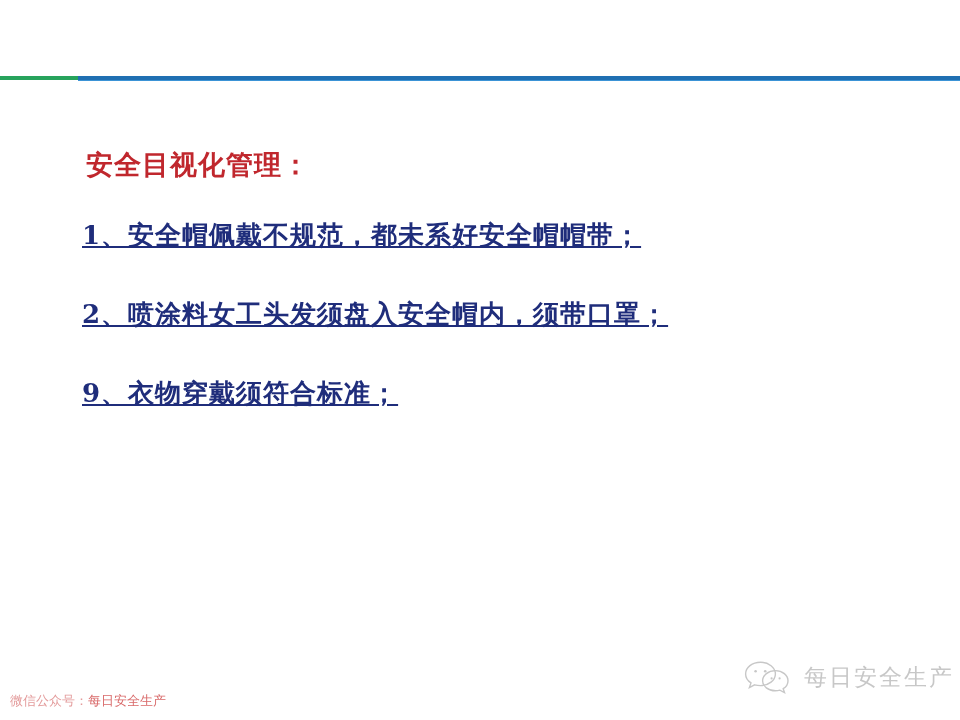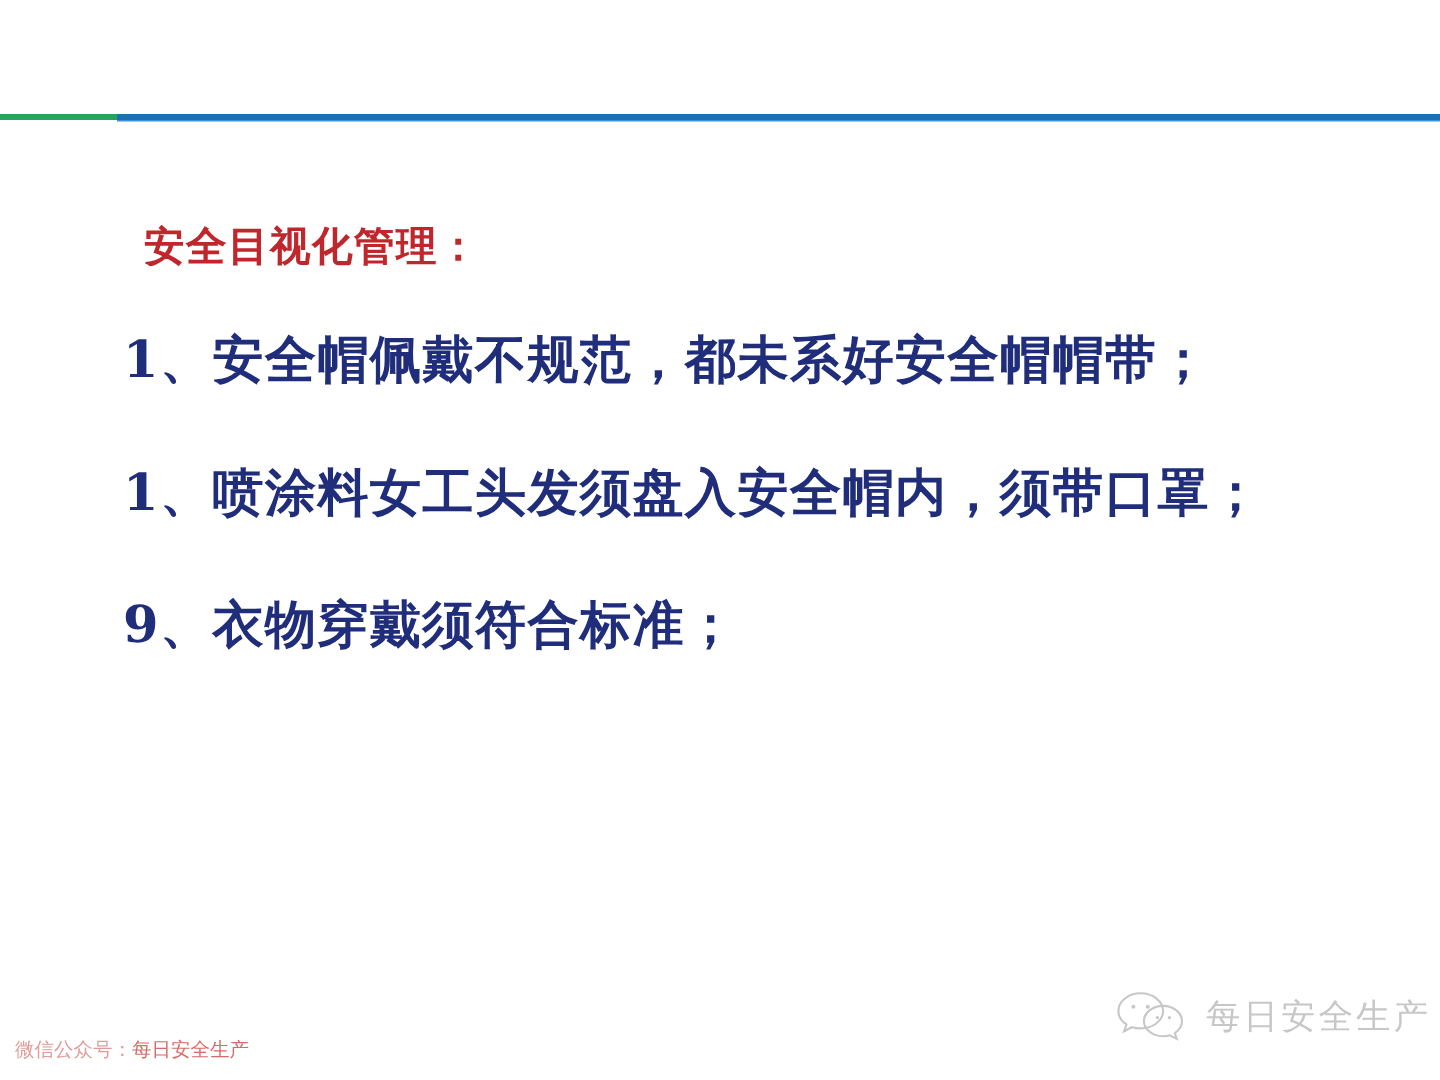--- a/index.html
+++ b/index.html
@@ -51,38 +51,39 @@
     width: 800px;
   }
 
   .slide-title {
     color: #c0272d;
     font-family: "DejaVu Sans", "Liberation Sans", sans-serif;
     font-size: 27px;
     font-weight: bold;
     letter-spacing: 1px;
     line-height: 1.25;
-    margin: 0 0 38px 14px;
+    margin: 0 0 38px 4px;
     white-space: nowrap;
   }
 
   .bullet-list {
     list-style: none;
     margin: 0;
     padding: 0;
   }
   .bullet-list li {
     color: #1f2d7b;
     font-family: "DejaVu Serif", "Liberation Serif", serif;
-    font-size: 34px;
+    font-size: 26px;
     font-weight: bold;
     letter-spacing: 1px;
     line-height: 1.2;
     margin: 0 0 48px 0;
     white-space: nowrap;
+    text-decoration: underline;
   }
   .bullet-list li:last-child {
     margin-bottom: 0;
   }
 
   
   .watermark-left {
     position: absolute;
     left: 10px;
     top: 693px;
@@ -131,21 +132,21 @@
     <span class="seg-green"></span>
     <span class="seg-blue"></span>
   </div>
 
   <div class="content">
 
     <h1 class="slide-title">安全目视化管理：</h1>
 
     <ul class="bullet-list">
       <li>1、安全帽佩戴不规范，都未系好安全帽帽带；</li>
-      <li>1、喷涂料女工头发须盘入安全帽内，须带口罩；</li>
+      <li>2、喷涂料女工头发须盘入安全帽内，须带口罩；</li>
       <li>9、衣物穿戴须符合标准；</li>
     </ul>
 
   </div>
 
   <div class="watermark-left">
     <span class="wm-label">微信公众号：</span><span class="wm-name">每日安全生产</span>
   </div>
 
   <div class="brand-mark">

